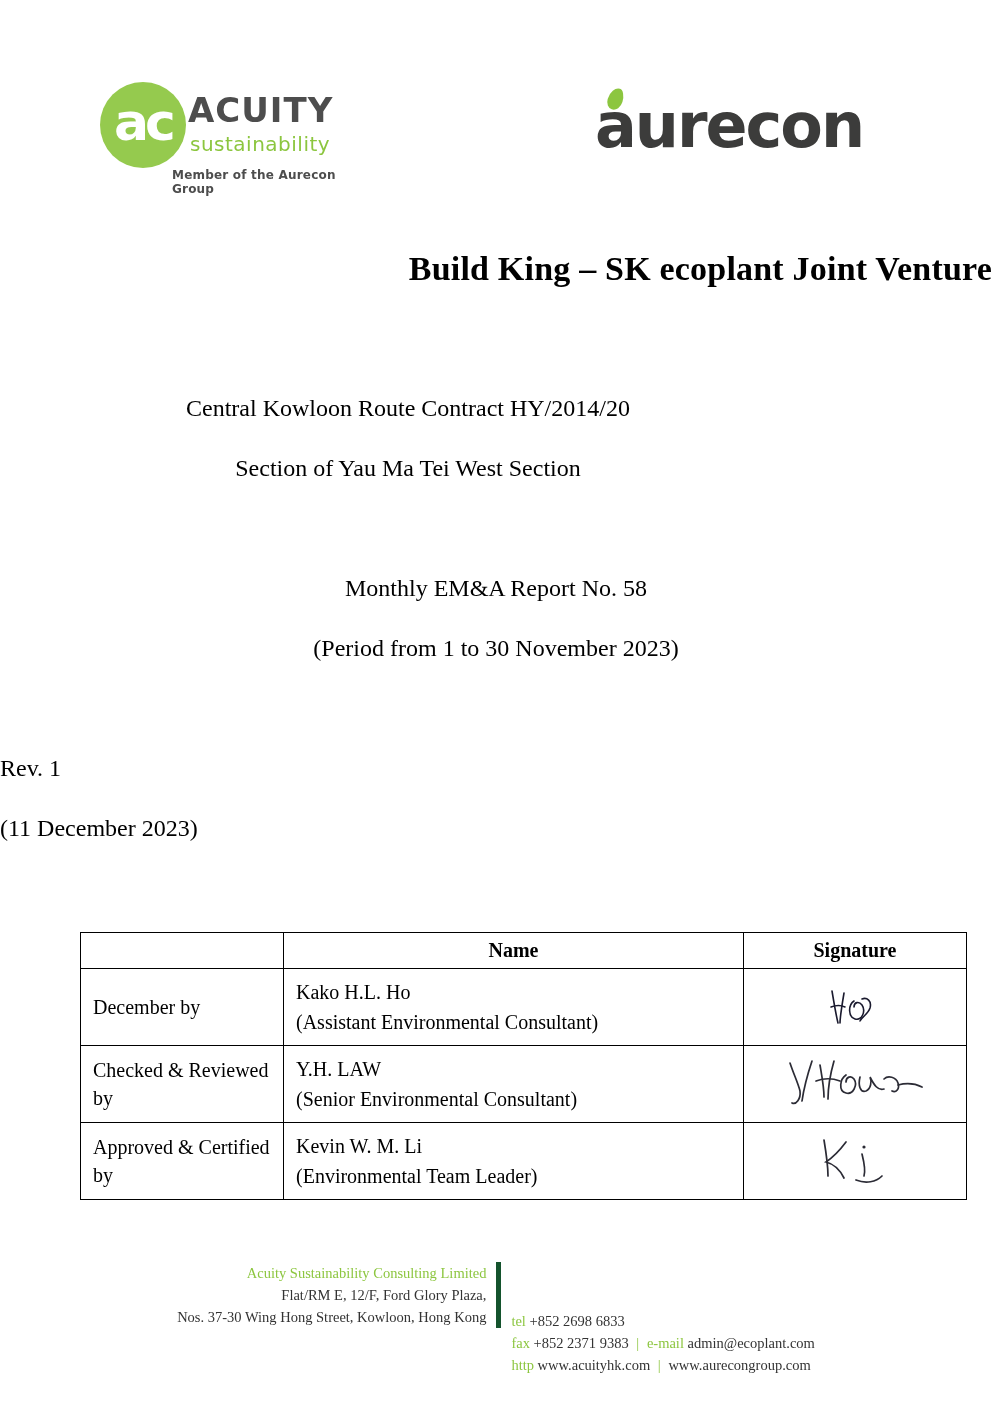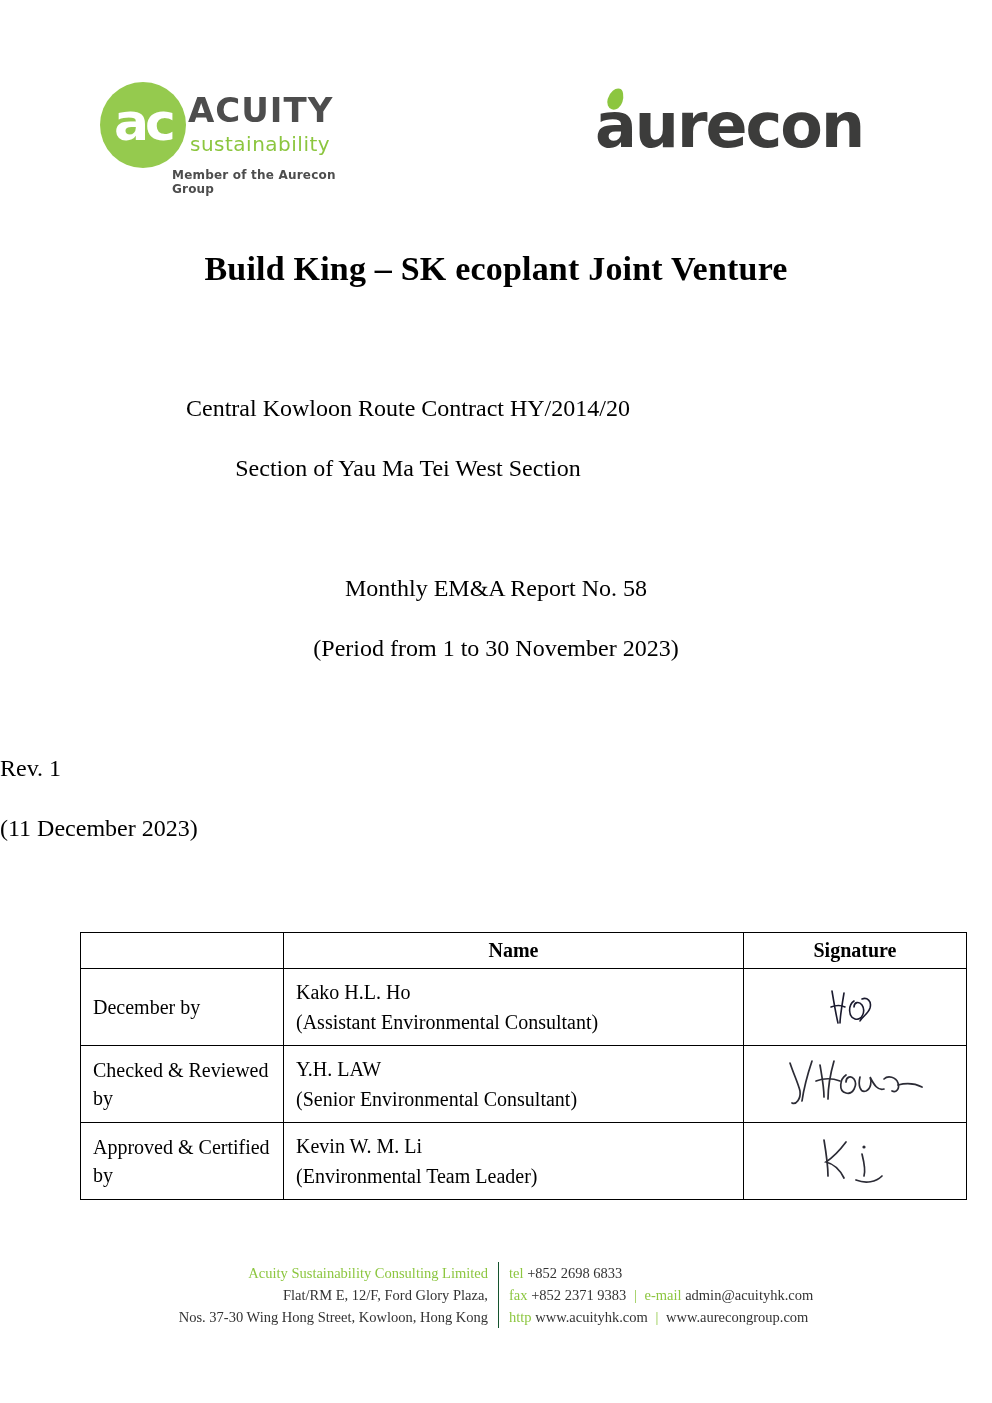--- a/index.html
+++ b/index.html
@@ -118,21 +118,21 @@
     border-radius: 60% 40% 55% 45% / 60% 55% 45% 40%;
     transform: rotate(16deg);
   }
 
   
   .doc-title {
     position: absolute;
     top: 250px;
     left: 0;
     width: 992px;
-    text-align: center;
+    text-align: right;
     font-size: 34px;
     font-weight: bold;
     letter-spacing: 0.2px;
   }
 
   .block-contract {
     position: absolute;
     top: 378px;
     left: 0;
     width: 816px;
@@ -222,29 +222,30 @@
   .footer-inner {
     display: flex;
     justify-content: center;
     align-items: flex-start;
     gap: 0;
   }
   .footer-left {
     text-align: right;
     line-height: 22px;
     padding-right: 10px;
-    border-right: 1px solid #14532d;
+    border-right: 5px solid #14532d;
   }
   .footer-left .addr-name {
     color: #8cc63f;
   }
   .footer-right {
     text-align: left;
     line-height: 22px;
     padding-left: 10px;
+    margin-top: 48px;
   }
   .lbl { color: #8cc63f; }
   .sep { color: #8cc63f; padding: 0 4px; }
 </style>
 </head>
 <body>
 
 <div class="page">
 
   <div class="logo-row">
@@ -361,21 +362,21 @@
       <div class="footer-right">
         <div>
           <span class="lbl">tel</span>
           <span>+852 2698 6833</span>
         </div>
         <div>
           <span class="lbl">fax</span>
           <span>+852 2371 9383</span>
           <span class="sep">|</span>
           <span class="lbl">e-mail</span>
-          <span>admin@acuityhk.com</span>
+          <span>admin@ecoplant.com</span>
         </div>
         <div>
           <span class="lbl">http</span>
           <span>www.acuityhk.com</span>
           <span class="sep">|</span>
           <span>www.aurecongroup.com</span>
         </div>
       </div>
     </div>
   </div>

